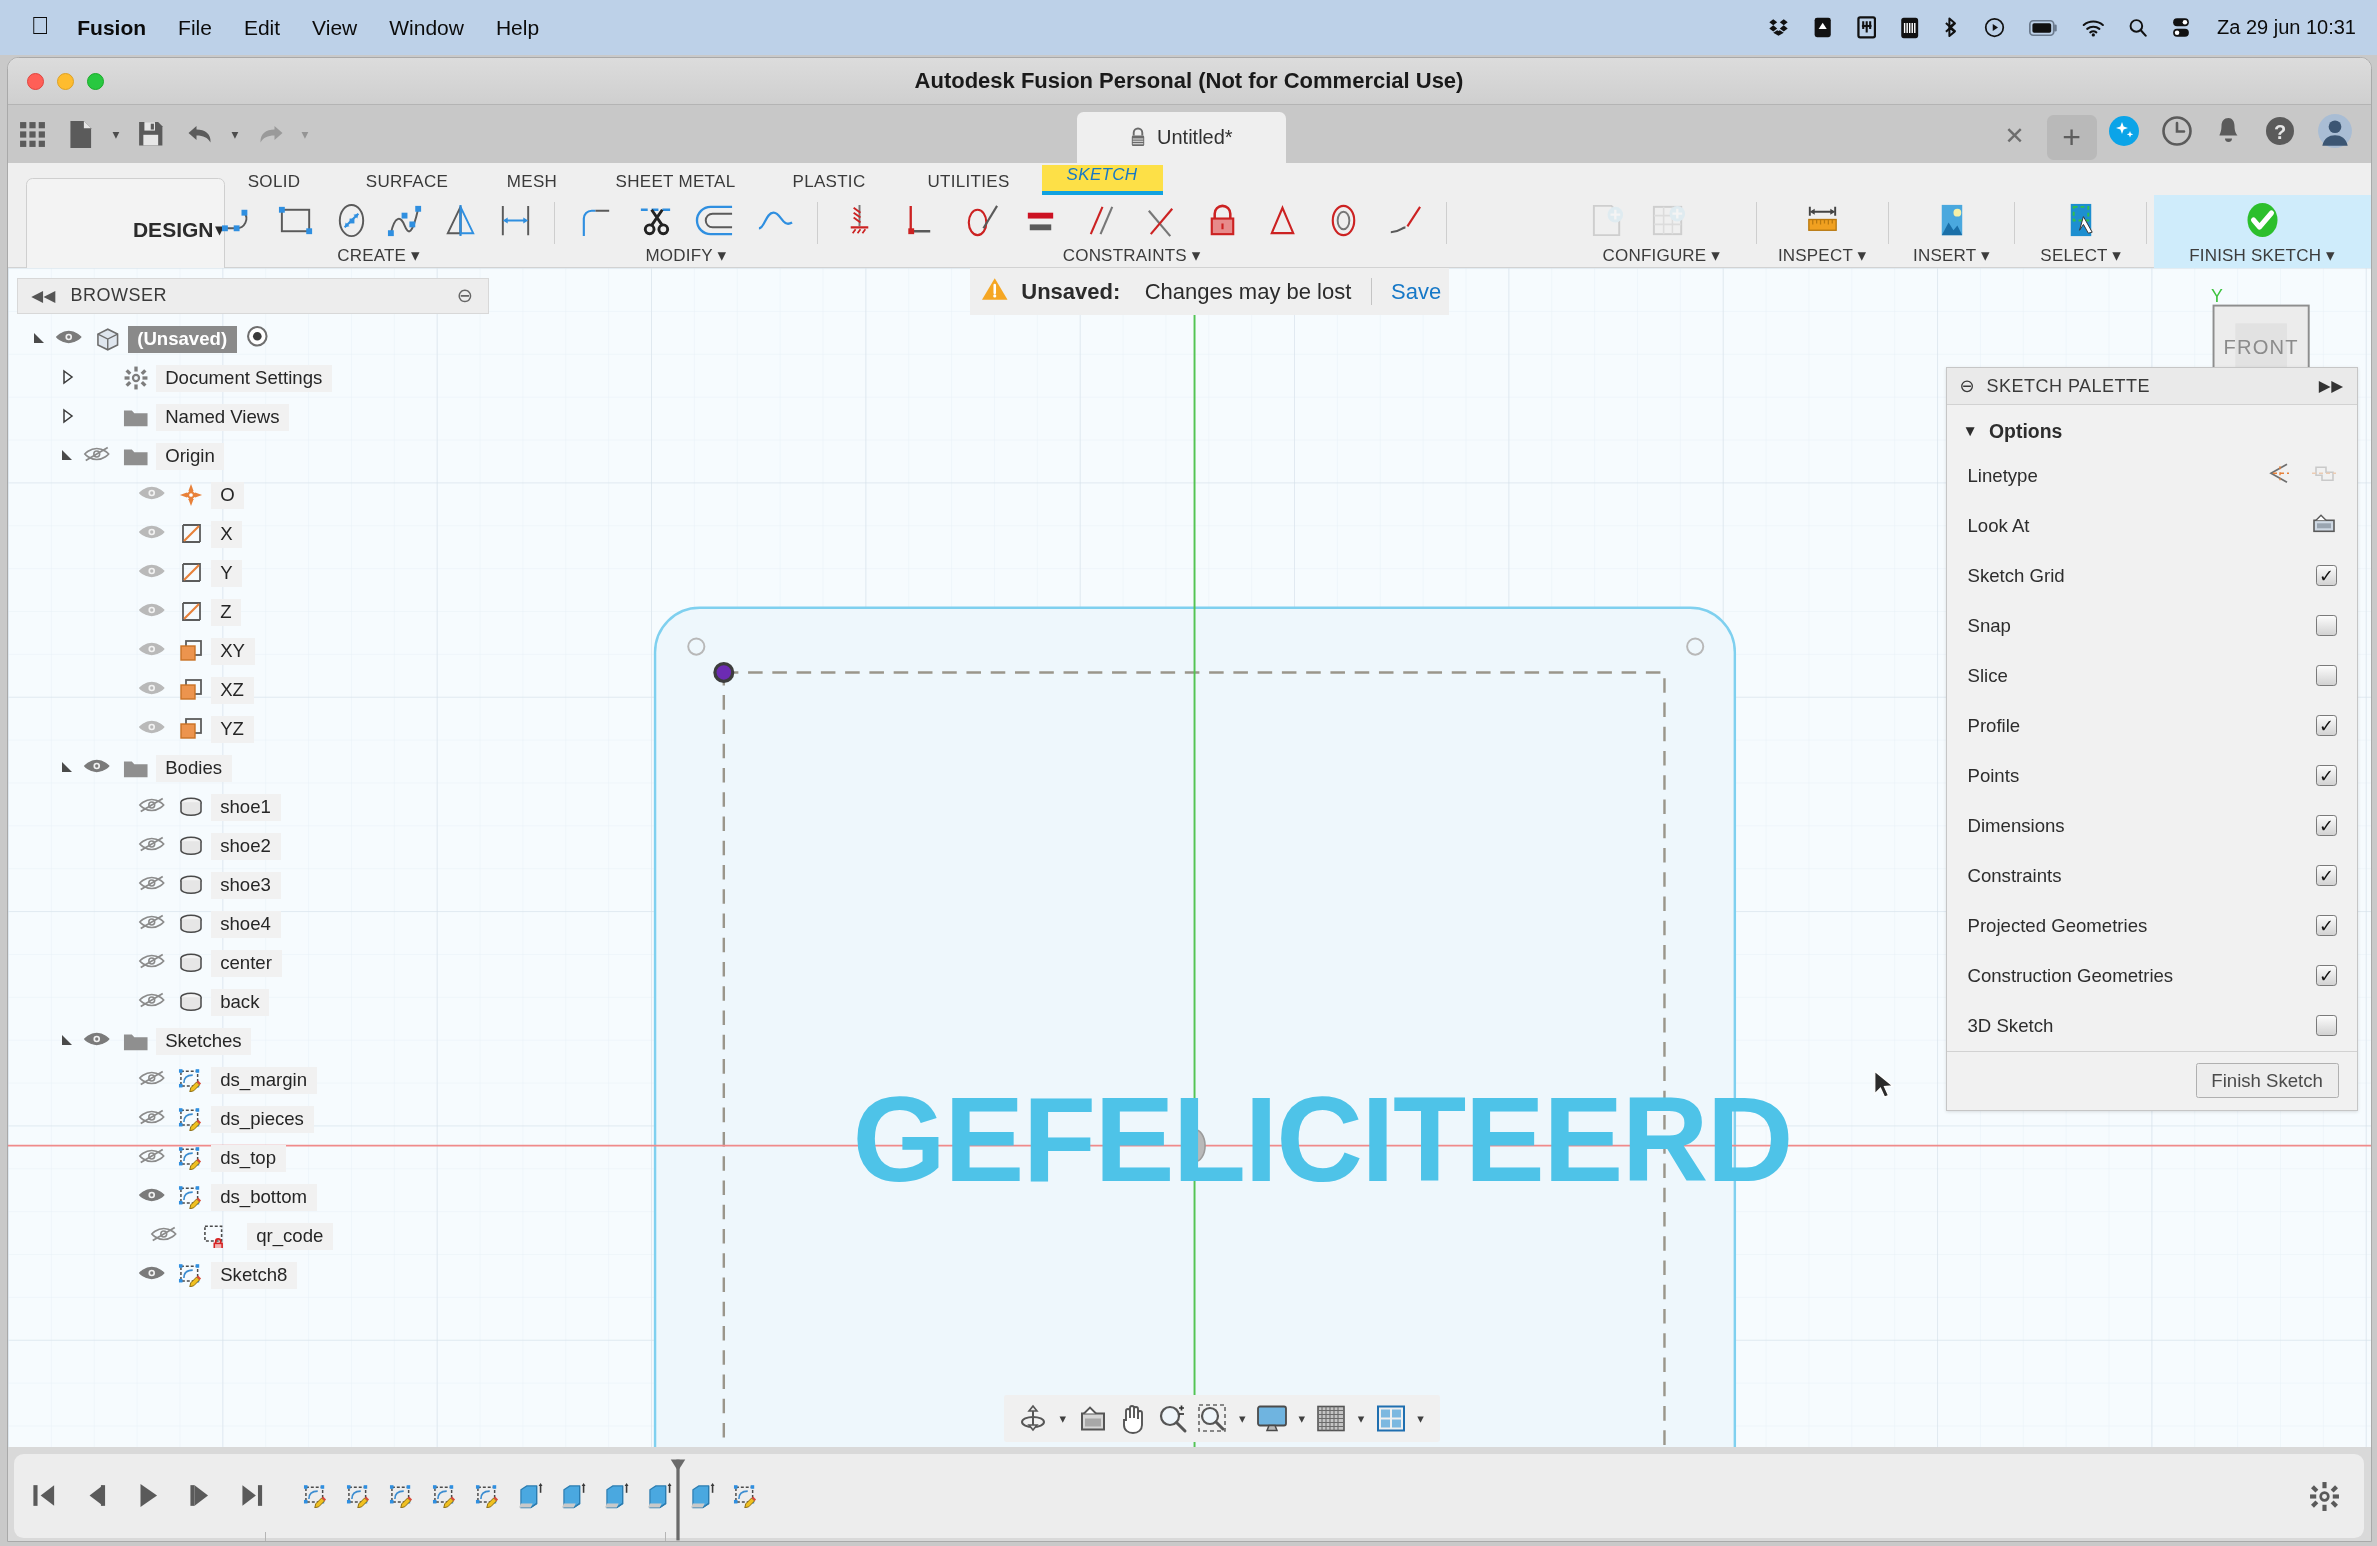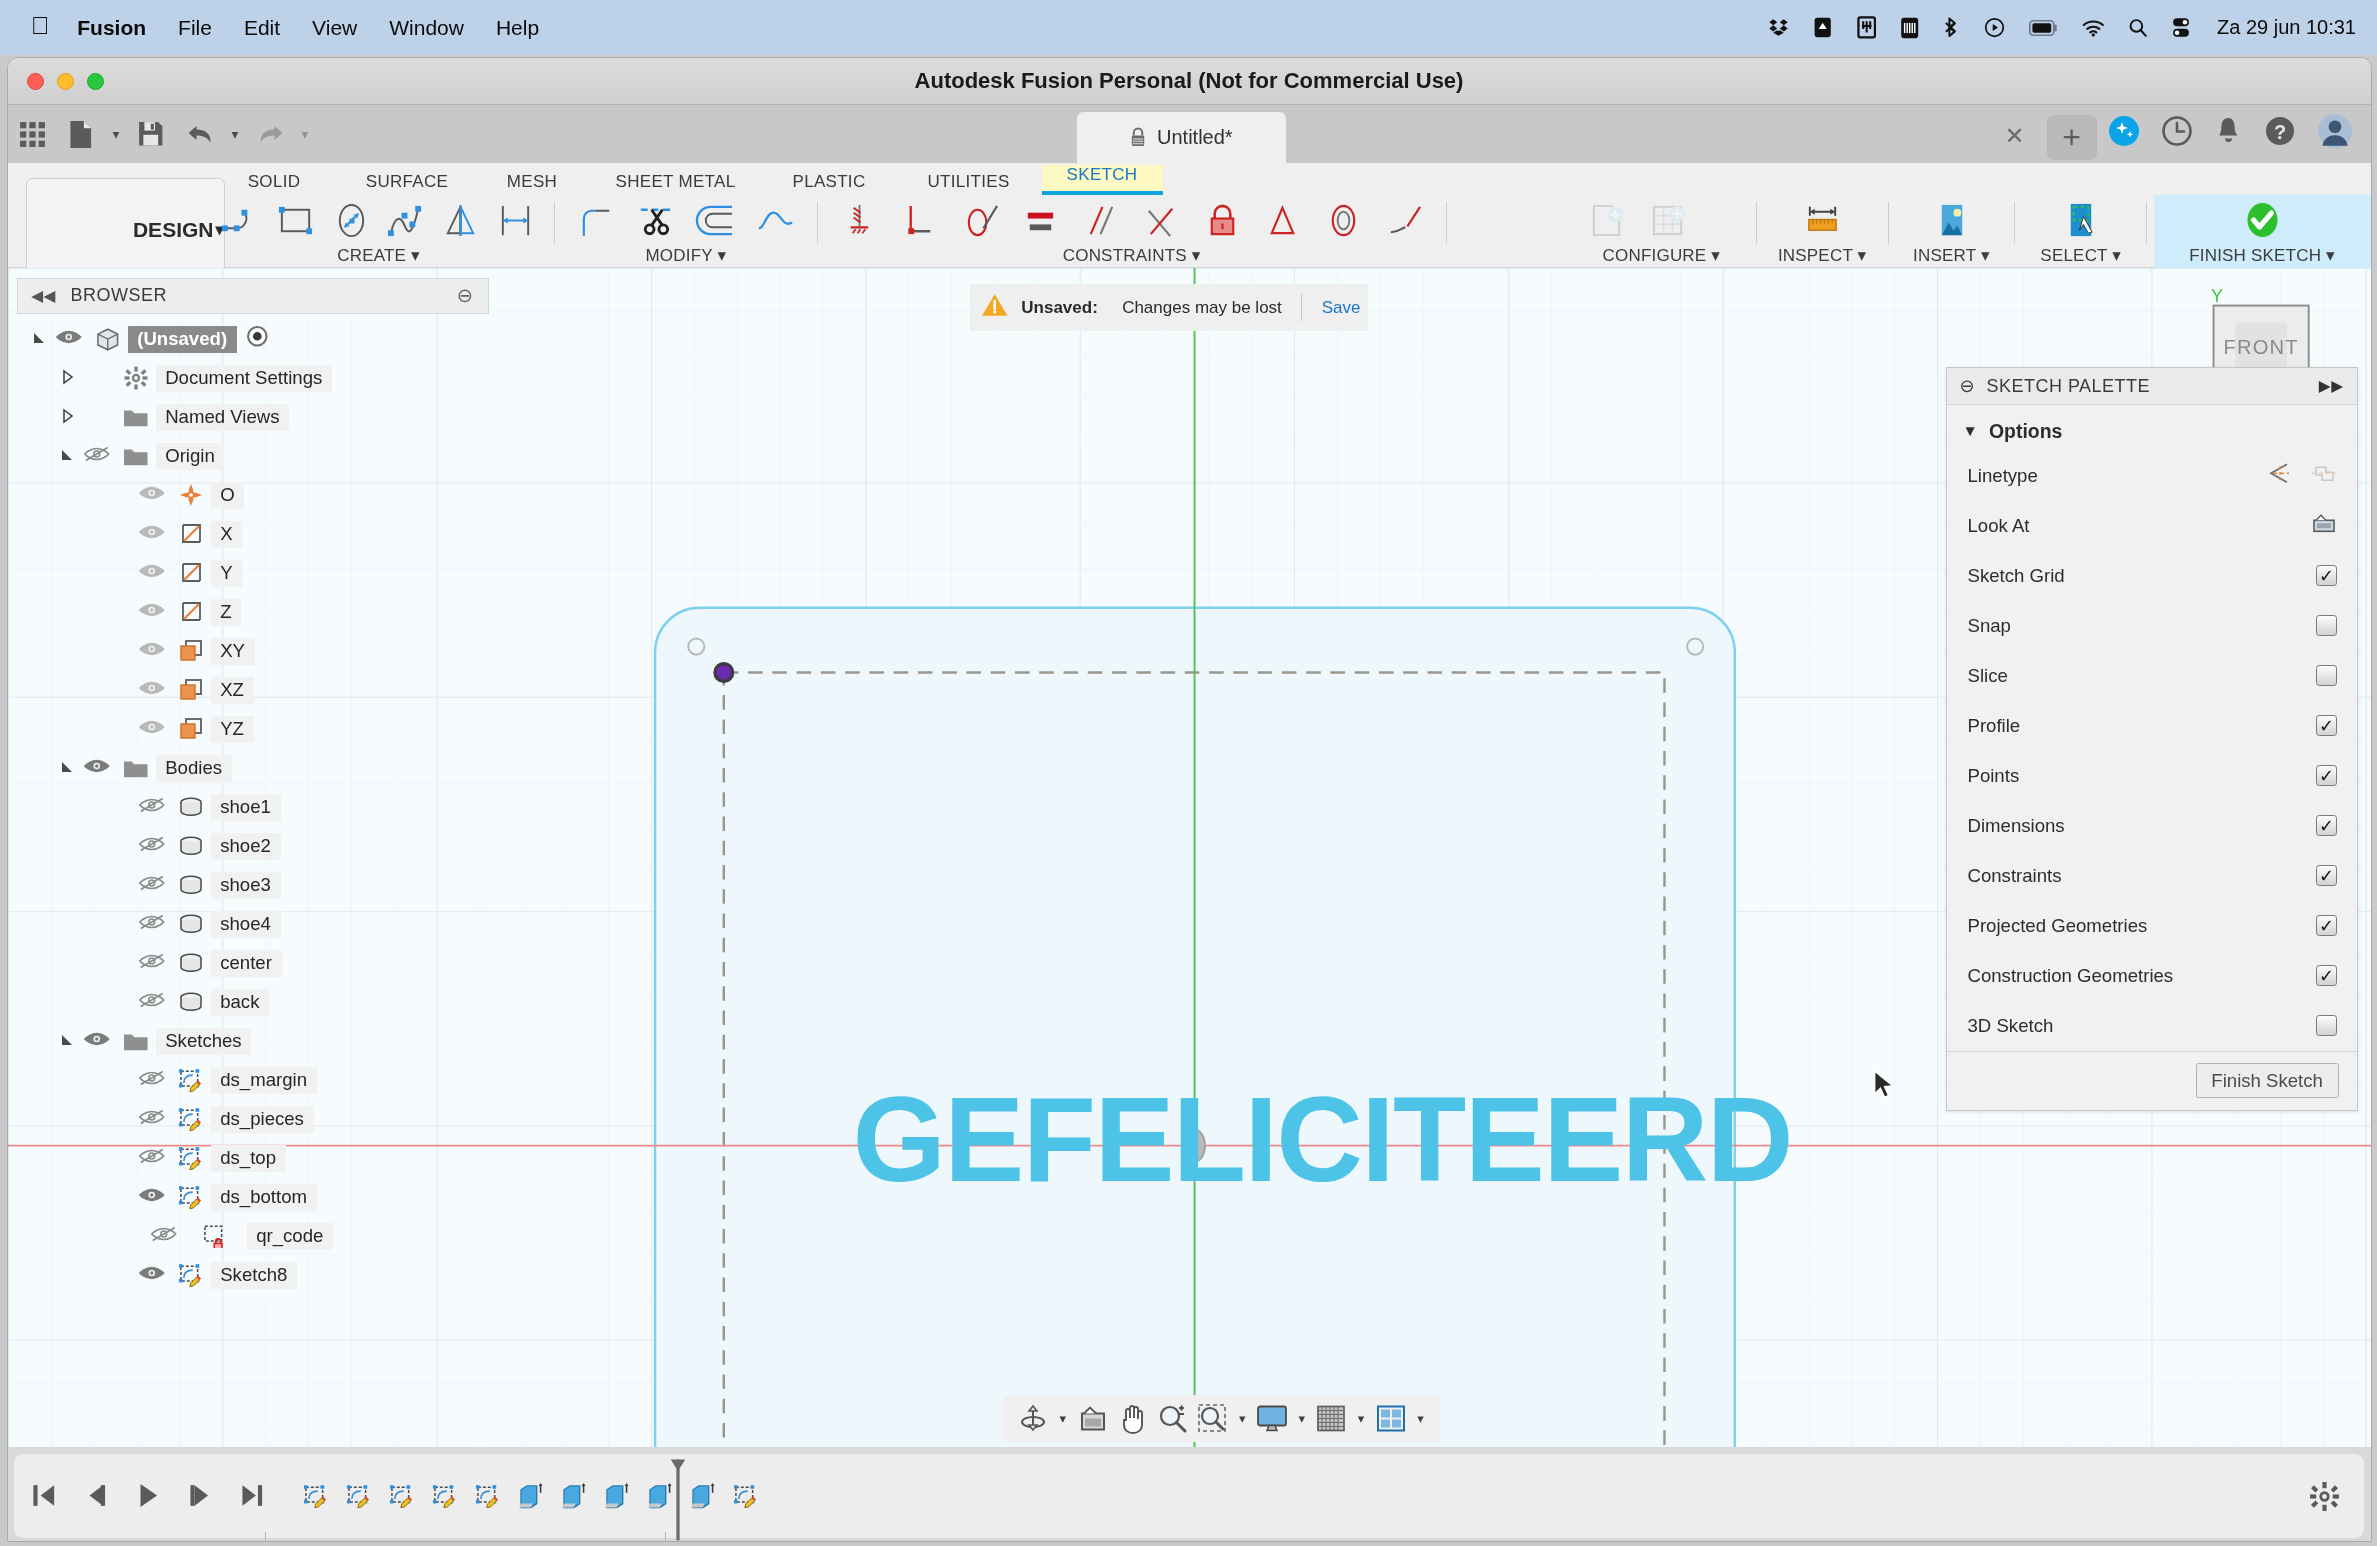--- a/index.html
+++ b/index.html
@@ -74,21 +74,21 @@
   
   #ribbon {
     height: 105px; background: #efefef; position: relative;
     border-bottom: 0.8px solid #d2d2d2;
   }
   #tabrow {
     position: absolute; top: 0; left: 202px; right: 0; height: 32px;
     display: flex; align-items: flex-end; font-size: 17px; color: #3a3a3a;
   }
   #tabrow .rt { padding: 0 0 3.2px 0; margin-right: 0; letter-spacing: 0.3px; white-space: nowrap; text-align:center; }
-  #tabrow .rt.active { color: #1678c7; background: #fef9c3; }
+  #tabrow .rt.active { color: #1678c7; background: #fde047; font-style: italic; }
 
   #designbtn {
     position: absolute; left: 18px; top: 14.6px; width: 199px; height: 104px;
     border: 0.8px solid #cfcfcf; border-radius: 6.5px; background: #f3f3f3;
     display: flex; align-items: center; justify-content: flex-end;
     font-size: 21px; font-weight: bold; color: #2b2b2b; gap: 2px;
   }
 
   
   #panels { position: absolute; left: 202px; top: 32px; right: 0; height: 73px; display: flex; }
@@ -141,23 +141,23 @@
   .prow { display: flex; align-items: center; height: 50px; padding: 0 19.4px 0 21px; }
   .prow .pl { flex: 1; }
   .cbx { width: 21px; height: 21px; border: 0.8px solid #7a7a7a; border-radius: 3.2px;
          background: linear-gradient(#fcfcfc,#d2d2d2); display:flex; align-items:center; justify-content:center;
          font-size: 18px; color: #111; line-height: 1; }
   #pfooter { border-top: 0.8px solid #d2d2d2; padding: 11.3px 18px; display: flex; justify-content: flex-end; }
   #finishbtn { border: 0.8px solid #b0b0b0; background: #ededed; padding: 5.7px 14.6px; font-size: 18.6px; color: #4b4b4b; border-radius: 2.4px; }
 
   
   #alert {
-    position: absolute; left: 962px; top: 16px; height: 47px;
+    position: absolute; left: 962px; top: 0; height: 47px;
     background: #efefef; display: flex; align-items: center; z-index: 7;
-    padding: 0 8px 0 11.3px; font-size: 17px; color: #2b2b2b; gap: 13px;
+    padding: 0 8px 0 11.3px; font-size: 22px; color: #2b2b2b; gap: 13px;
   }
   #alert .warn { color: #f5a623; font-size: 22px; }
   #alert .vbar { width: 0.8px; height: 27.5px; background: #c4c4c4; margin: 0 6.5px; }
   #alert .save { color: #1678c7; }
 
   
   #viewcube { position: absolute; right: 24px; top: 14.6px; width: 154px; height: 121px; z-index: 4; }
 
   
   #navbar {

